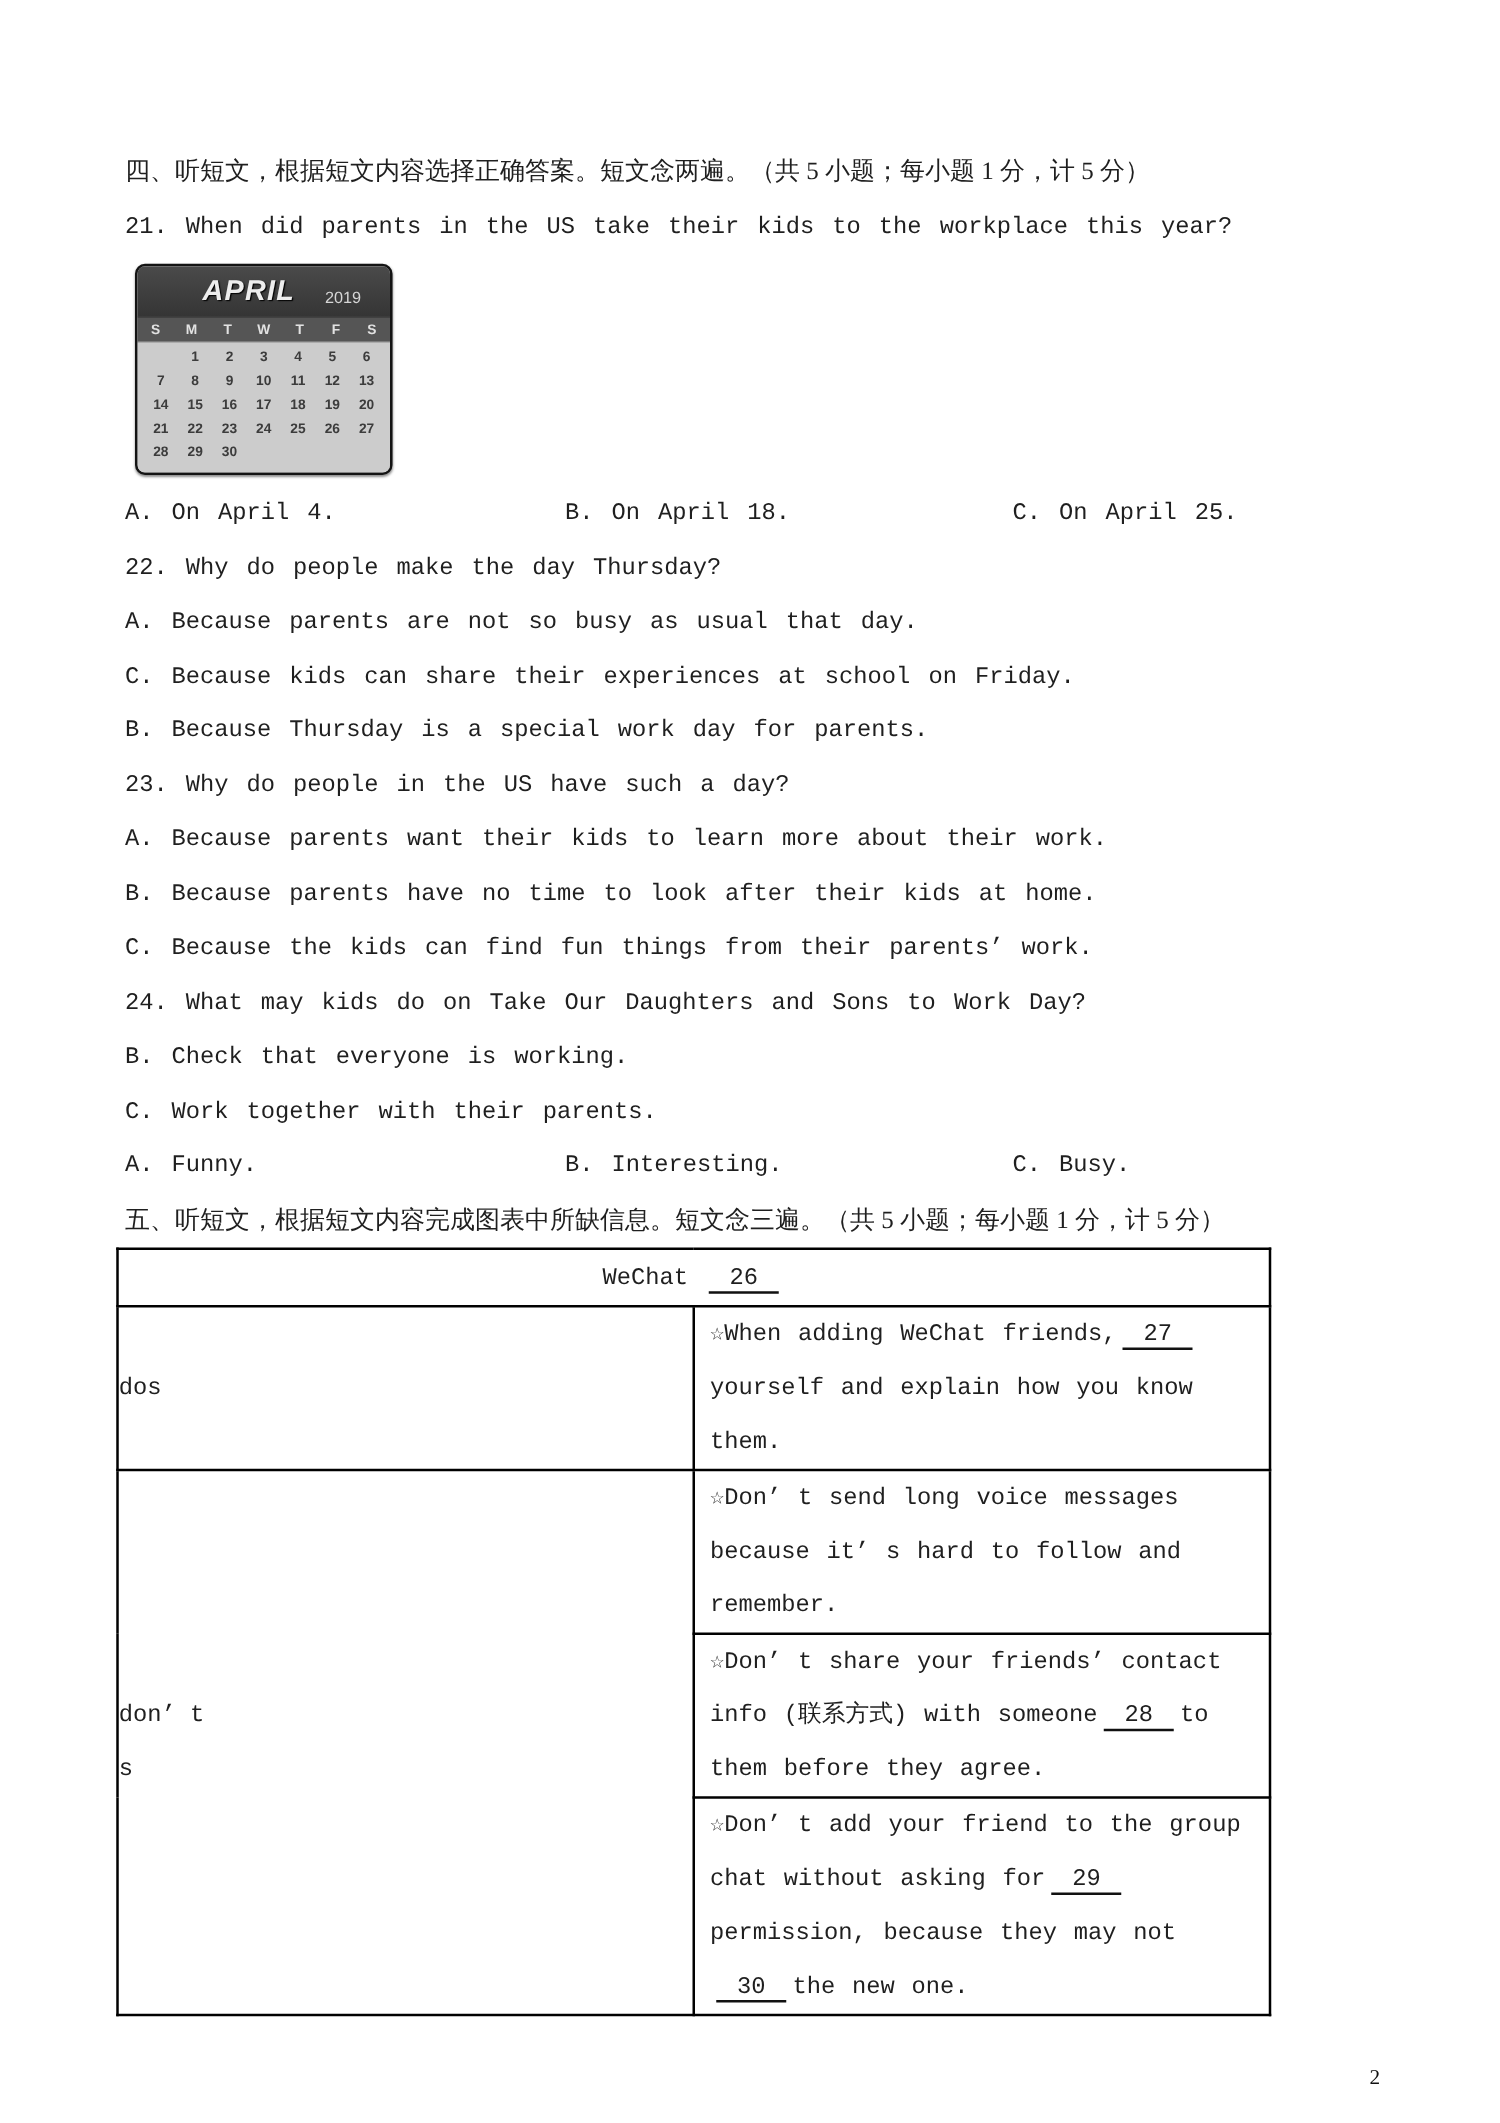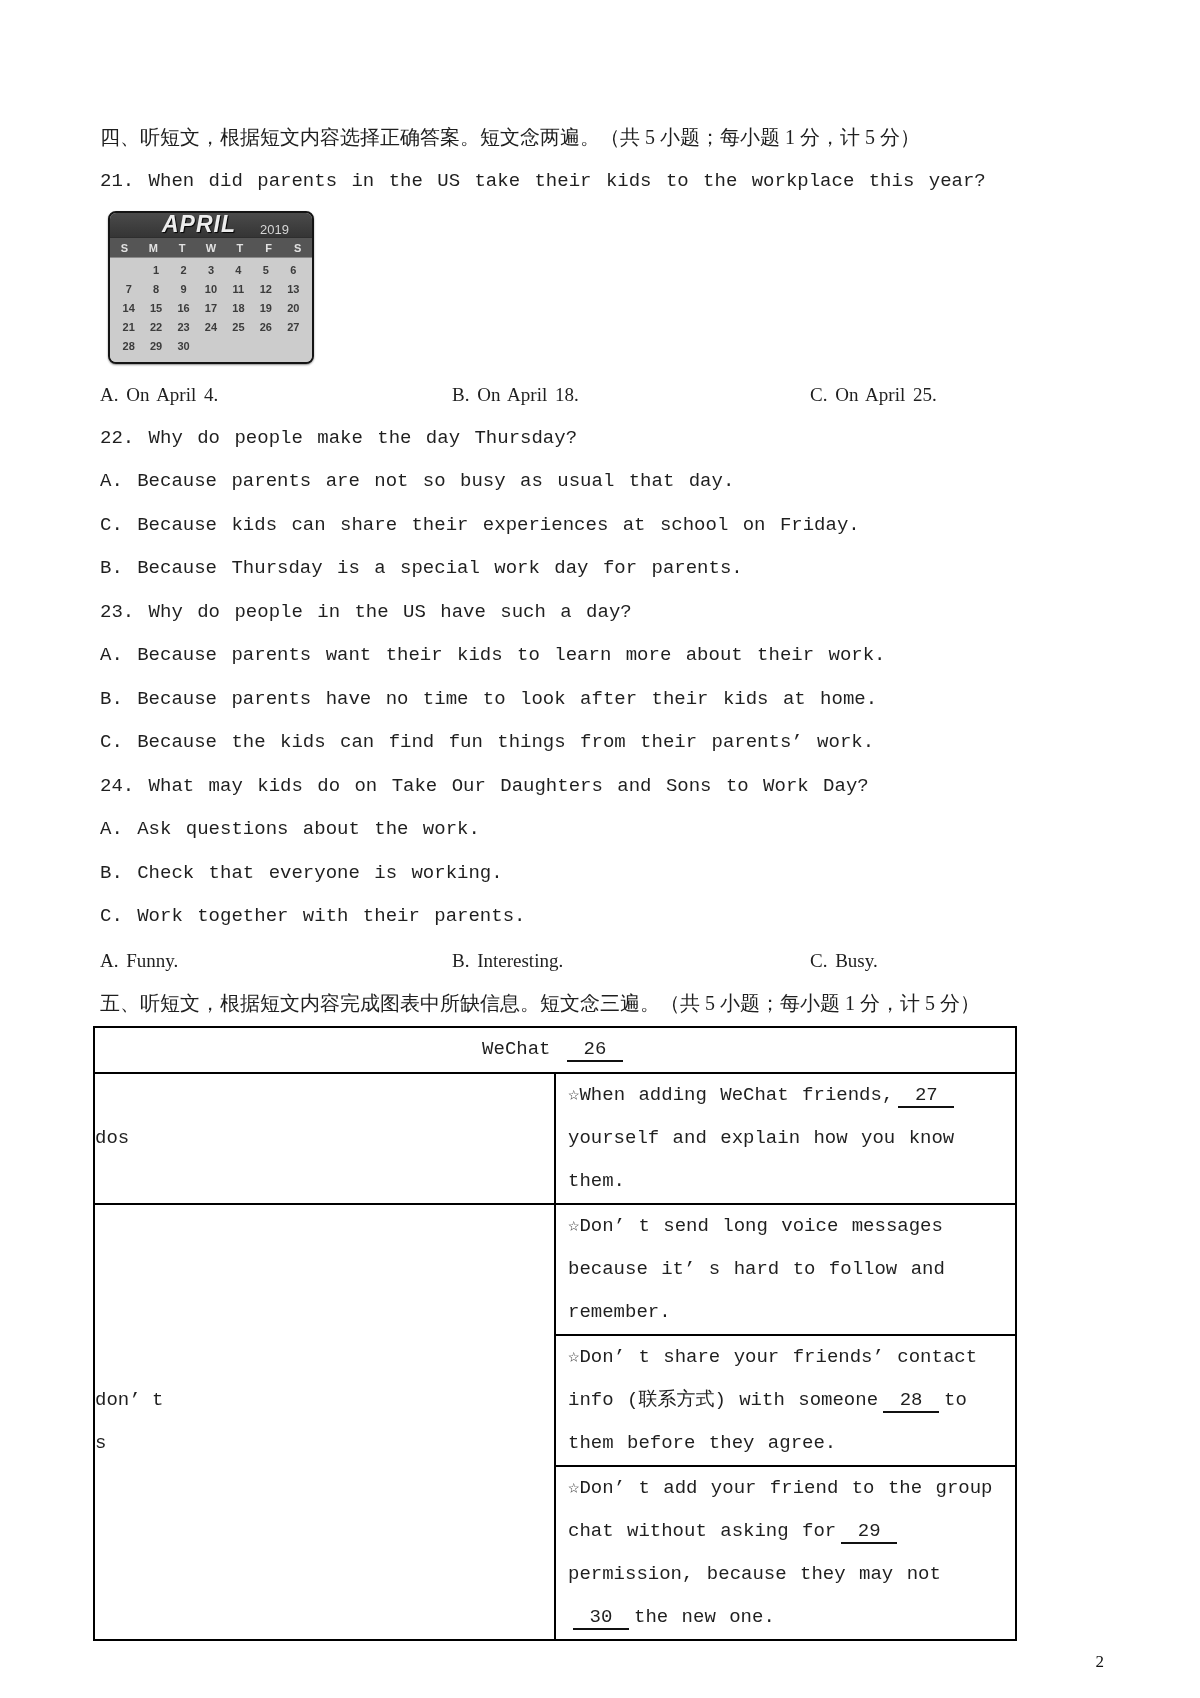--- a/index.html
+++ b/index.html
@@ -16,39 +16,39 @@
     font-size:19px;
     line-height:43.5px;
     white-space:pre-wrap;
     word-spacing:3px;
   }
   .cn {
     font-family:"Liberation Serif","DejaVu Serif",serif;
     font-size:20px;
     word-spacing:0;
   }
-  .opt-row { display:flex;font-family:Liberation Serif, serif; }
+  .opt-row { display:flex; }
   .opt-a { width:352px; }
   .opt-b { width:358px; }
   .opt-c { flex:1; }
 
   
   .calendar {
     width:206px;
     margin:8px 0 9px 8px;
     border:2px solid #141414;
     border-radius:8px;
     overflow:hidden;
     background:#c9c9c9;
     box-shadow:0 1px 2px rgba(0,0,0,0.45);
   }
   .cal-header {
     background:linear-gradient(#4a4a4a,#353535);
     color:#ededed;
-    height:24px;
+    height:40px;
     display:flex;
     align-items:center;
     padding:0 0 2px 52px;
   }
   .cal-month {
     font-family:"Liberation Sans","DejaVu Sans",sans-serif;
     font-weight:bold;
     font-style:italic;
     font-size:23px;
     letter-spacing:1px;
@@ -212,21 +212,20 @@
   <div class="line">A. Because parents are not so busy as usual that day.</div>
   <div class="line">C. Because kids can share their experiences at school on Friday.</div>
   <div class="line">B. Because Thursday is a special work day for parents.</div>
 
   <div class="line">23. Why do people in the US have such a day?</div>
   <div class="line">A. Because parents want their kids to learn more about their work.</div>
   <div class="line">B. Because parents have no time to look after their kids at home.</div>
   <div class="line">C. Because the kids can find fun things from their parents’ work.</div>
 
   <div class="line">24. What may kids do on Take Our Daughters and Sons to Work Day?</div>
-  <div class="line">A. Ask questions about the work.</div>
   <div class="line">B. Check that everyone is working.</div>
   <div class="line">C. Work together with their parents.</div>
 
   <div class="line opt-row">
     <span class="opt-a">A. Funny.</span>
     <span class="opt-b">B. Interesting.</span>
     <span class="opt-c">C. Busy.</span>
   </div>
 
   <div class="line cn">五、听短文，根据短文内容完成图表中所缺信息。短文念三遍。（共 5 小题；每小题 1 分，计 5 分）</div>

